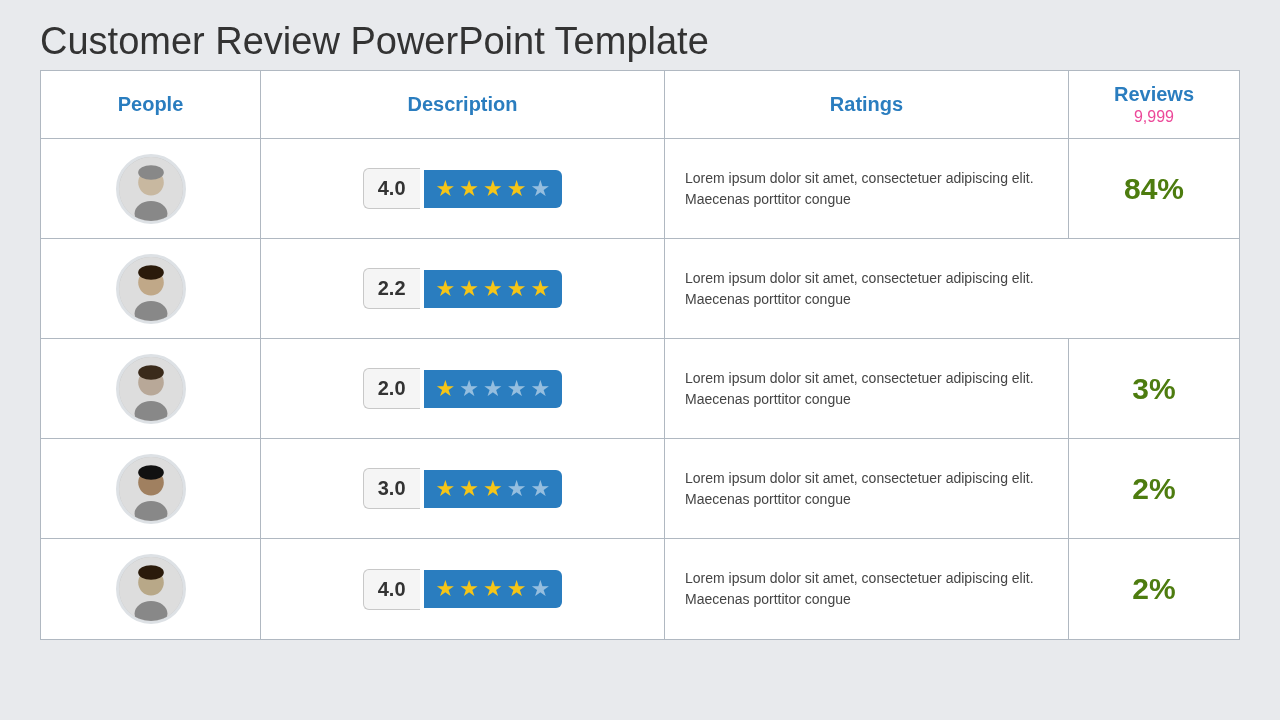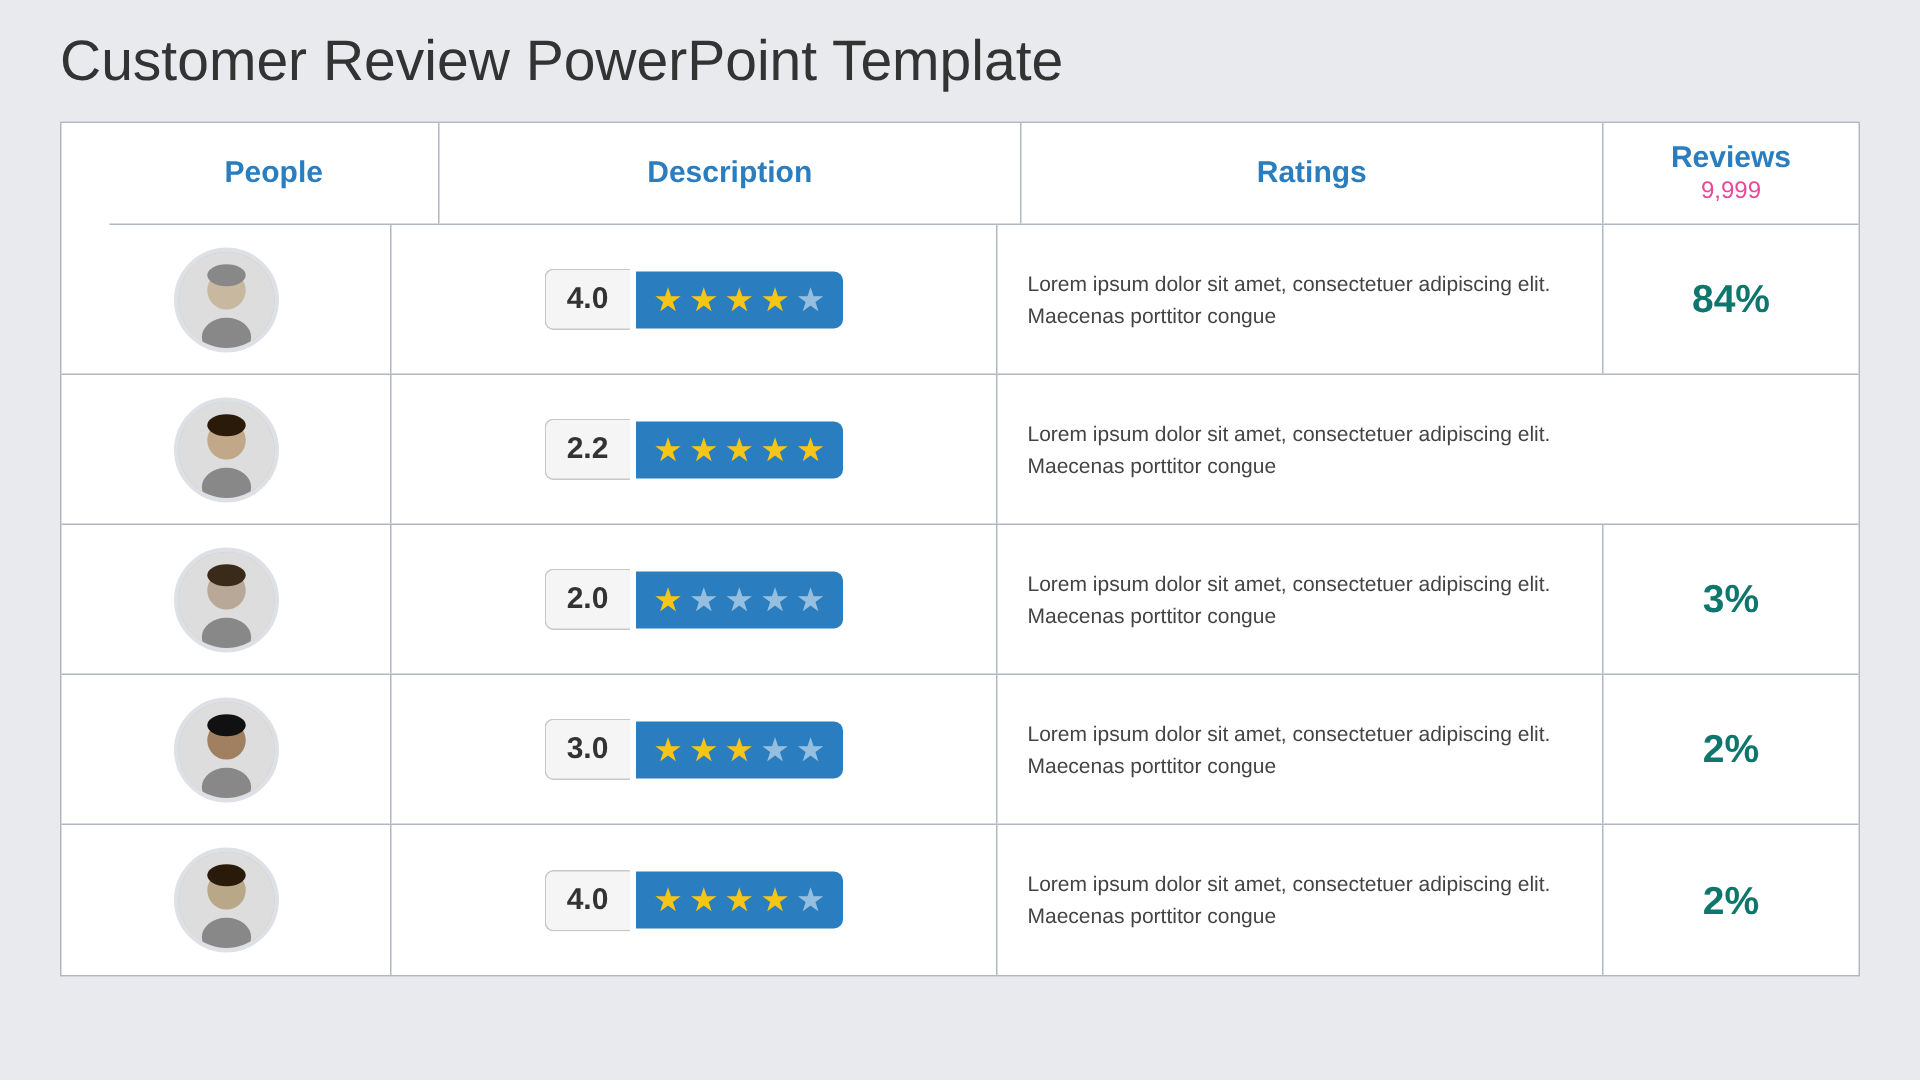--- a/index.html
+++ b/index.html
@@ -14,35 +14,34 @@
       align-items: center;
       justify-content: flex-start;
       padding: 20px 40px;
     }
 
     h1 {
       font-size: 38px;
       font-weight: 400;
       color: #333;
       align-self: flex-start;
-      margin-bottom: 18px;
+      margin-bottom: 7px;
       text-align: center;
     }
 
     .table-wrapper {
       width: 100%;
       border: 1.5px solid #b0b8c1;
       background: #fff;
     }
 
     .table-header {
       display: grid;
       grid-template-columns: 220px 1fr 1fr 170px;
       border-bottom: 1.5px solid #b0b8c1;
-      margin-left: 32px;
     }
 
     .header-cell {
       padding: 12px 16px;
       font-size: 20px;
       font-weight: 700;
       color: #2a7dbf;
       display: flex;
       align-items: center;
       justify-content: center;
@@ -151,23 +150,23 @@
     .desc-cell {
       justify-content: flex-start;
       font-size: 14px;
       color: #444;
       line-height: 1.5;
       padding: 16px 20px;
     }
 
     
     .pct-cell {
-      font-size: 26px;
+      font-size: 30px;
       font-weight: 700;
-      color: #0f766e;
+      color: #4d7c0f;
       justify-content: center;
     }
   </style>
 </head>
 <body>
 
 <h1>Customer Review PowerPoint Template</h1>
 
 <div class="table-wrapper">
 

